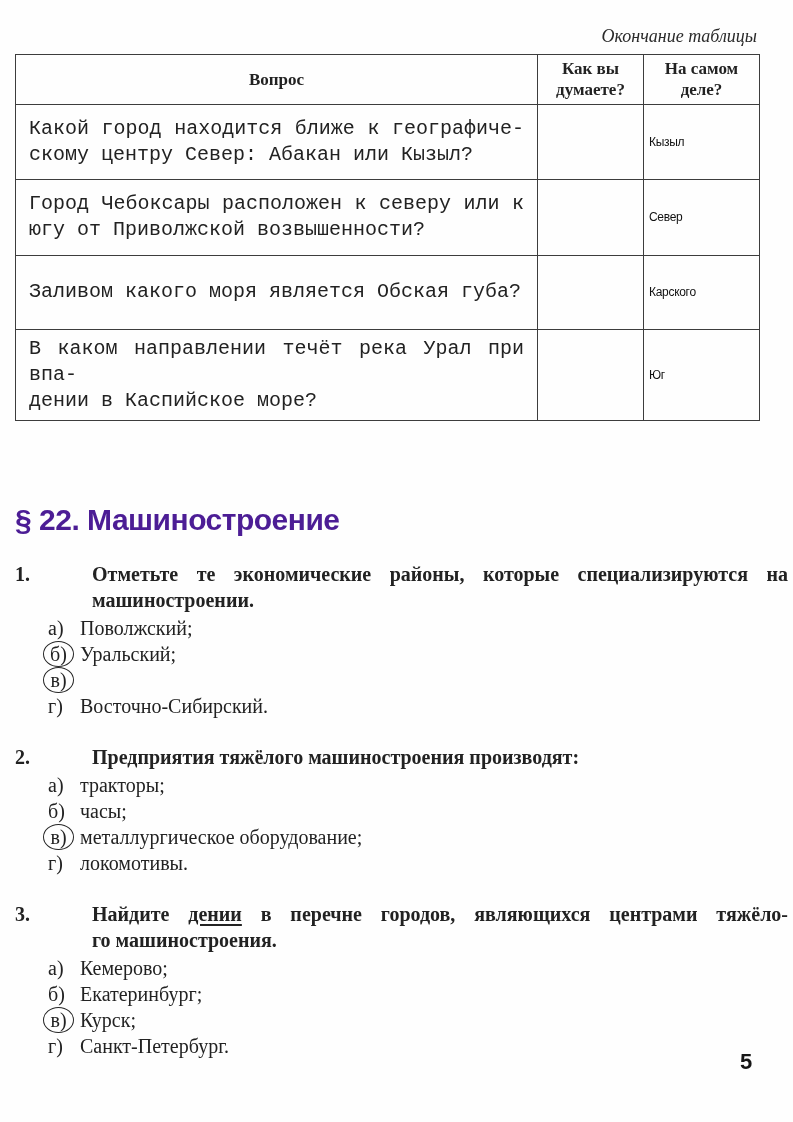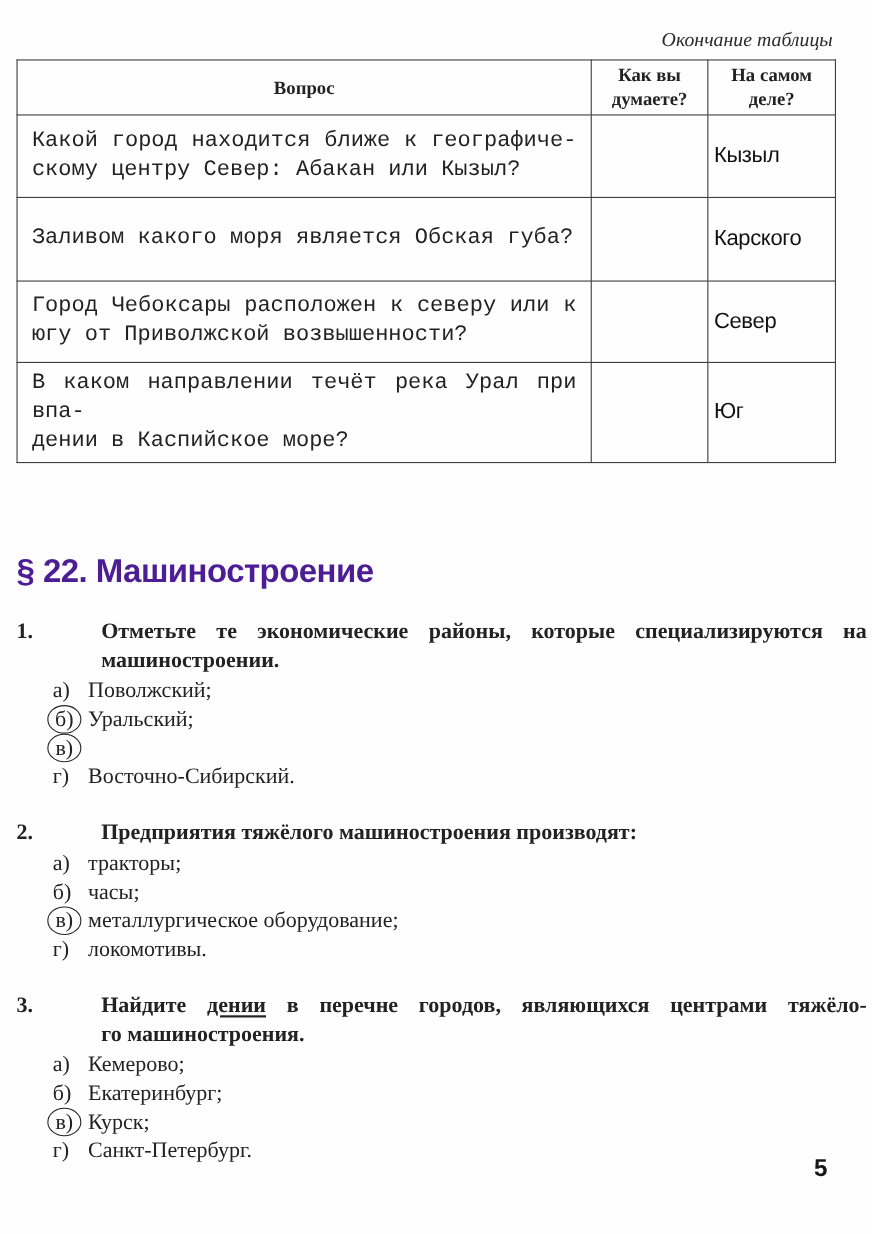--- a/index.html
+++ b/index.html
@@ -48,21 +48,21 @@
     font-size:20px;
     line-height:26px;
     color:#222;
   }
   .cell-line{text-align:justify;text-align-last:justify;font-family:Liberation Mono, monospace;}
   .cell-line.last{text-align-last:left;}
   td.guess-cell{padding:2px 4px;}
   td.actual-cell{
     padding:2px 2px 2px 5px;
     font-family:"Liberation Sans", sans-serif;
-    font-size:20px;
+    font-size:12px;
     letter-spacing:-0.3px;
     color:#111;
   }
   
   h1.section-heading{
     margin:82px 0 0 15px;
     font-family:"Liberation Sans", sans-serif;
     font-size:30px;
     line-height:34px;
     font-weight:700;
@@ -141,32 +141,32 @@
         <tr>
     <td class="q-cell">
             <div class="cell-line">Какой город находится ближе к географиче-</div>
             <div class="cell-line last">скому центру Север: Абакан или Кызыл?</div>
           </td>
     <td class="guess-cell"></td>
     <td class="actual-cell">Кызыл</td>
   </tr>
         <tr>
     <td class="q-cell">
-            <div class="cell-line last">Заливом какого моря является Обская губа?</div>
-          </td>
-    <td class="guess-cell"></td>
-    <td class="actual-cell">Карского</td>
-  </tr>
-        <tr>
-    <td class="q-cell">
             <div class="cell-line">Город Чебоксары расположен к северу или к</div>
             <div class="cell-line last">югу от Приволжской возвышенности?</div>
           </td>
     <td class="guess-cell"></td>
     <td class="actual-cell">Север</td>
+  </tr>
+        <tr>
+    <td class="q-cell">
+            <div class="cell-line last">Заливом какого моря является Обская губа?</div>
+          </td>
+    <td class="guess-cell"></td>
+    <td class="actual-cell">Карского</td>
   </tr>
         <tr>
     <td class="q-cell">
             <div class="cell-line">В каком направлении течёт река Урал при впа-</div>
             <div class="cell-line last">дении в Каспийское море?</div>
           </td>
     <td class="guess-cell"></td>
     <td class="actual-cell">Юг</td>
   </tr>
       </tbody>

